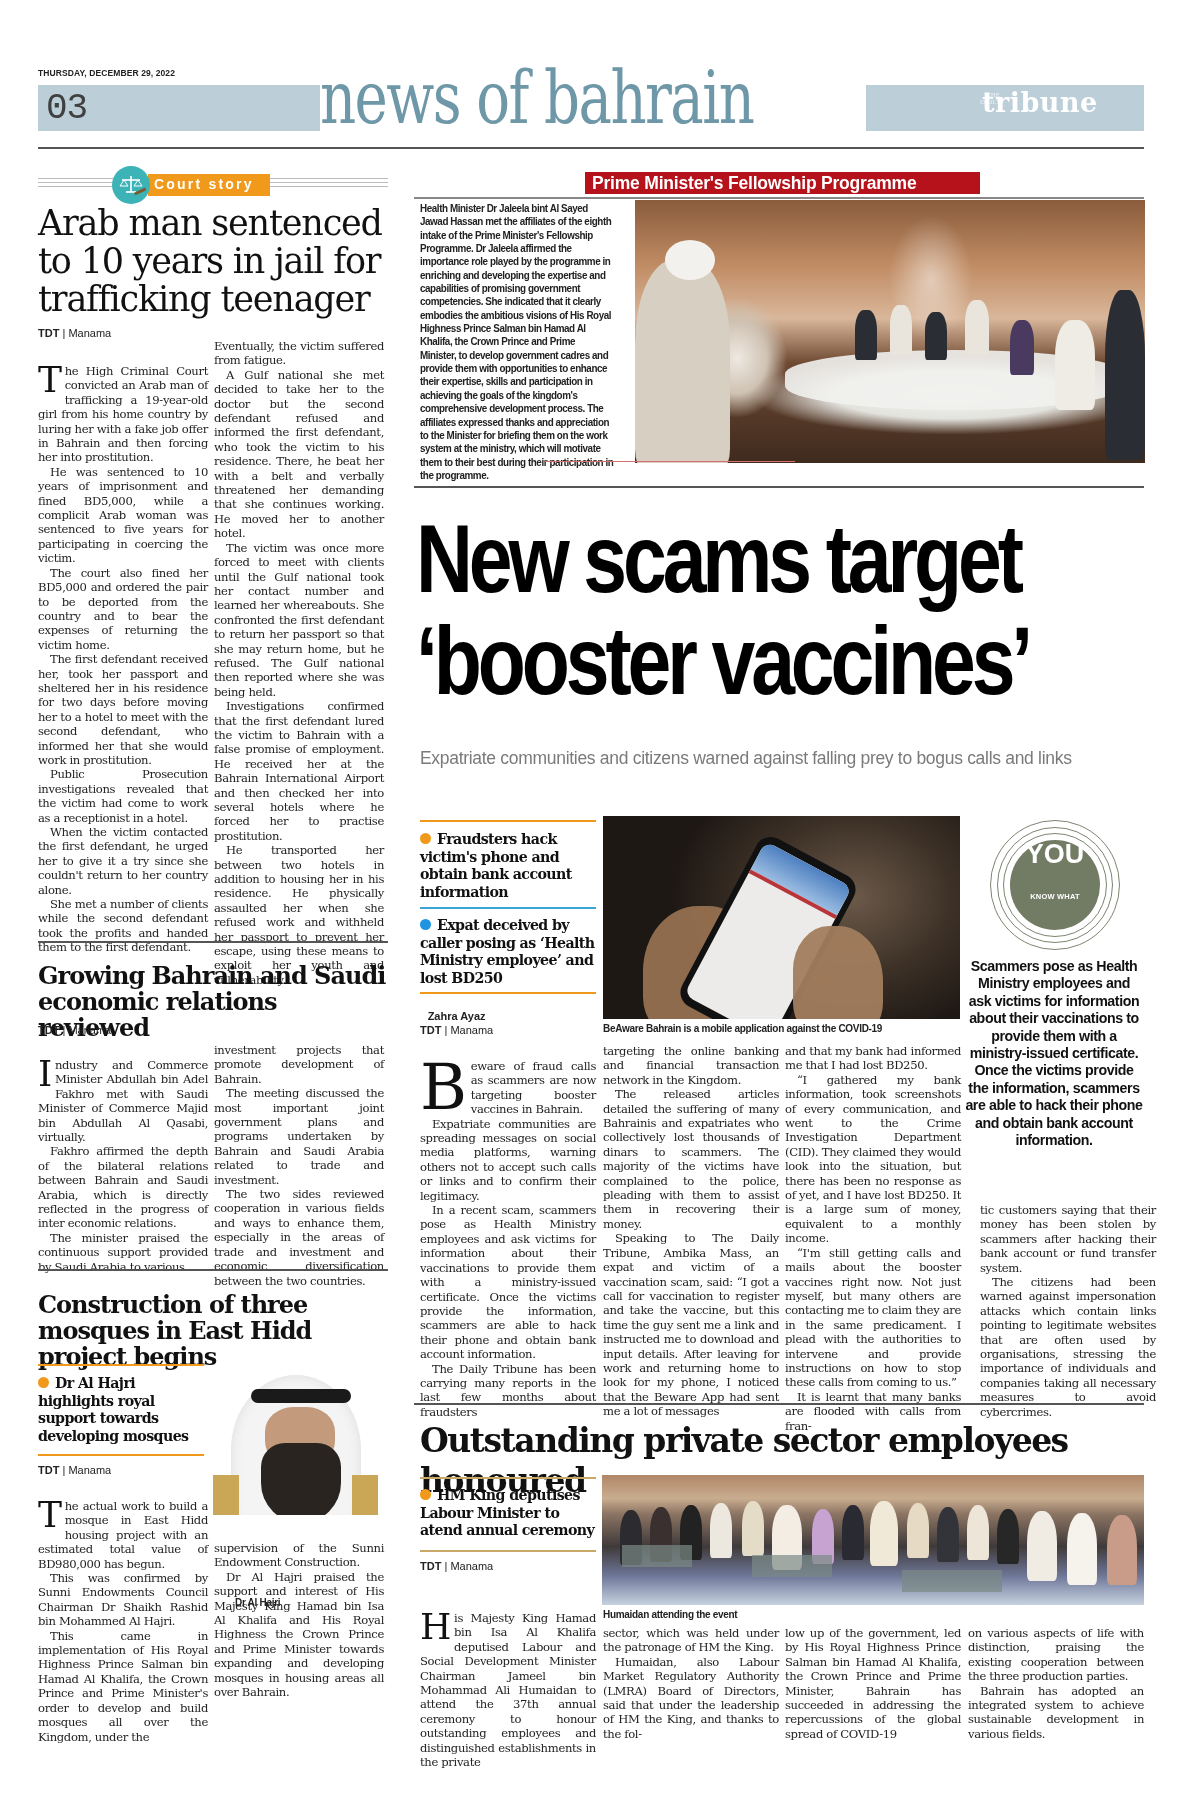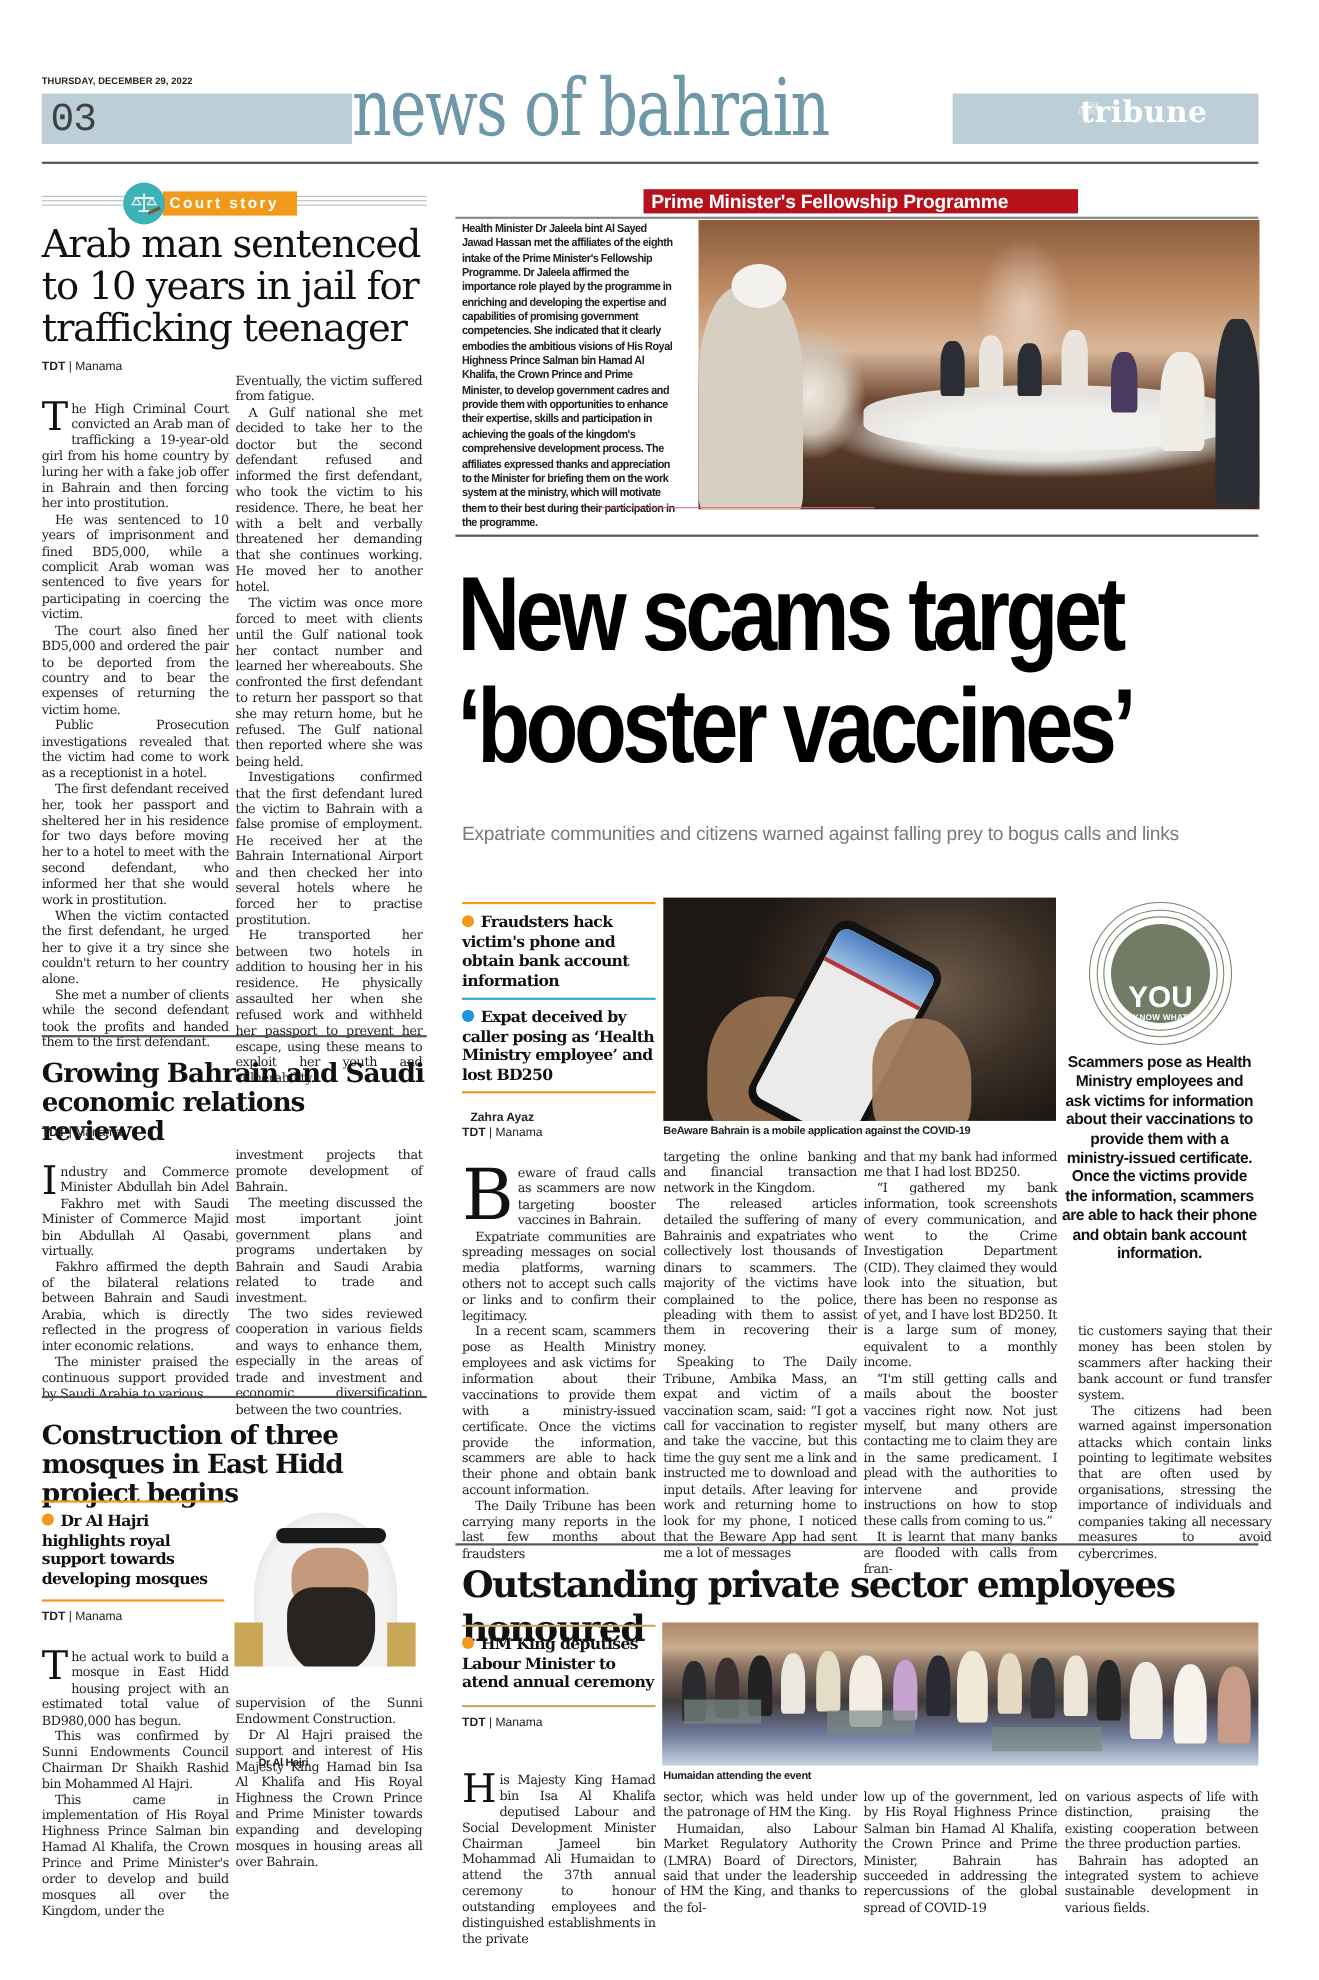--- a/index.html
+++ b/index.html
@@ -78,21 +78,21 @@
   .phone .screen .bar { height: 4px; background: #b9353a; }
   .hand-l { position: absolute; left: 40px; top: 90px; width: 110px; height: 130px; background: #9b7453; border-radius: 50% 40% 30% 30%; opacity: 0.9; }
   .hand-r { position: absolute; left: 190px; top: 110px; width: 90px; height: 110px; background: #a27d5e; border-radius: 40% 50% 30% 30%; opacity: 0.95; }
 
   .caption { font-family: "Liberation Sans Narrow", "Liberation Sans", sans-serif; font-size: 10px; font-weight: bold; color: #222; letter-spacing: -0.3px; }
 
   
   .ykw { left: 990px; top: 820px; width: 130px; height: 130px; border-radius: 50%; border: 1.5px solid #7c8570; }
   .ykw .r2 { position: absolute; left: 6px; top: 6px; right: 6px; bottom: 6px; border-radius: 50%; border: 1.5px solid #7c8570; }
   .ykw .r3 { position: absolute; left: 12px; top: 12px; right: 12px; bottom: 12px; border-radius: 50%; border: 1.5px solid #7c8570; }
-  .ykw .core { position: absolute; left: 19px; top: 19px; right: 19px; bottom: 19px; border-radius: 50%; background: #727b63; display: flex; flex-direction: column; align-items: center; justify-content: flex-end; }
+  .ykw .core { position: absolute; left: 19px; top: 19px; right: 19px; bottom: 19px; border-radius: 50%; background: #727b63; display: flex; flex-direction: column; align-items: center; justify-content: flex-start; gap: 24px; }
   .ykw-you { font-family: "Liberation Sans", sans-serif; font-weight: bold; color: #fff; font-size: 27px; line-height: 28px; letter-spacing: 0px; }
   .ykw-know { font-family: "Liberation Sans", sans-serif; font-weight: bold; color: #fff; font-size: 7.5px; line-height: 10px; letter-spacing: 0.2px; }
   .ykw-text { left: 965px; top: 958px; width: 178px; font-family: "Liberation Sans", sans-serif; font-weight: bold; font-size: 14.2px; line-height: 17.4px; text-align: center; color: #111; letter-spacing: -0.4px; }
 
   
   .ceremony-photo { left: 602px; top: 1475px; width: 542px; height: 130px; overflow: hidden;
     background: linear-gradient(180deg, #b08768 0%, #c9ad8f 18%, #8c7463 30%, #3f3a3a 55%, #6f7899 78%, #c7d2e0 100%); }
   .ceremony-photo .person { position: absolute; width: 22px; height: 55px; border-radius: 45% 45% 10% 10%; }
   .ceremony-photo .tbl { position: absolute; height: 22px; background: #7a8a86; opacity: 0.7; }
 
@@ -132,22 +132,22 @@
 
 <h1 class="abs headline-1">Arab man sentenced to 10 years in jail for trafficking teenager</h1>
 <div class="abs byline" style="left:38px; top:327px;">
   <b>TDT</b> | <span>Manama</span>
 </div>
 
 <div class="abs col" style="left:38px; top:364px; width:170px;">
   <p class="first"><span class="dropcap">T</span><span>he High Criminal Court convicted an Arab man of trafficking a 19-year-old girl from his home country by luring her with a fake job offer in Bahrain and then forcing her into prostitution.</span></p>
   <p>He was sentenced to 10 years of imprisonment and fined BD5,000, while a complicit Arab woman was sentenced to five years for participating in coercing the victim.</p>
   <p>The court also fined her BD5,000 and ordered the pair to be deported from the country and to bear the expenses of returning the victim home.</p>
+  <p>The first defendant received her, took her passport and sheltered her in his residence for two days before moving her to a hotel to meet with the second defendant, who informed her that she would work in prostitution.</p>
   <p>Public Prosecution investigations revealed that the victim had come to work as a receptionist in a hotel.</p>
-  <p>The first defendant received her, took her passport and sheltered her in his residence for two days before moving her to a hotel to meet with the second defendant, who informed her that she would work in prostitution.</p>
   <p>When the victim contacted the first defendant, he urged her to give it a try since she couldn't return to her country alone.</p>
   <p>She met a number of clients while the second defendant took the profits and handed them to the first defendant.</p>
 </div>
 <div class="abs col" style="left:214px; top:339px; width:170px;">
   <p class="first">Eventually, the victim suffered from fatigue.</p>
   <p>A Gulf national she met decided to take her to the doctor but the second defendant refused and informed the first defendant, who took the victim to his residence. There, he beat her with a belt and verbally threatened her demanding that she continues working. He moved her to another hotel.</p>
   <p>The victim was once more forced to meet with clients until the Gulf national took her contact number and learned her whereabouts. She confronted the first defendant to return her passport so that she may return home, but he refused. The Gulf national then reported where she was being held.</p>
   <p>Investigations confirmed that the first defendant lured the victim to Bahrain with a false promise of employment. He received her at the Bahrain International Airport and then checked her into several hotels where he forced her to practise prostitution.</p>
   <p>He transported her between two hotels in addition to housing her in his residence. He physically assaulted her when she refused work and withheld her passport to prevent her escape, using these means to exploit her youth and vulnerability.</p>
 </div>

